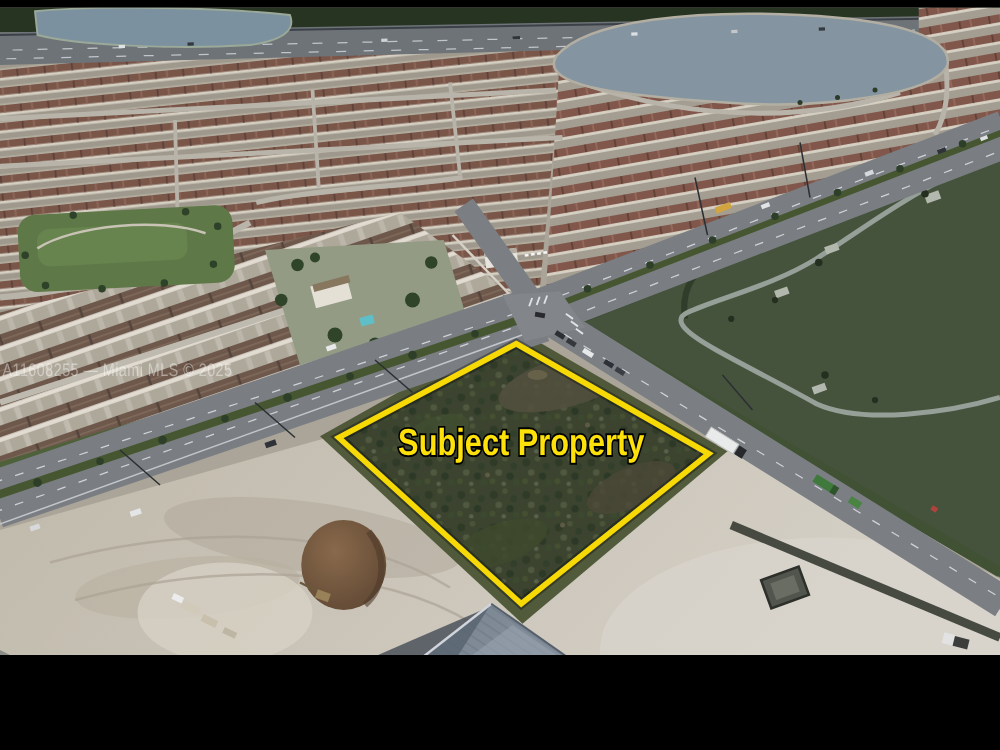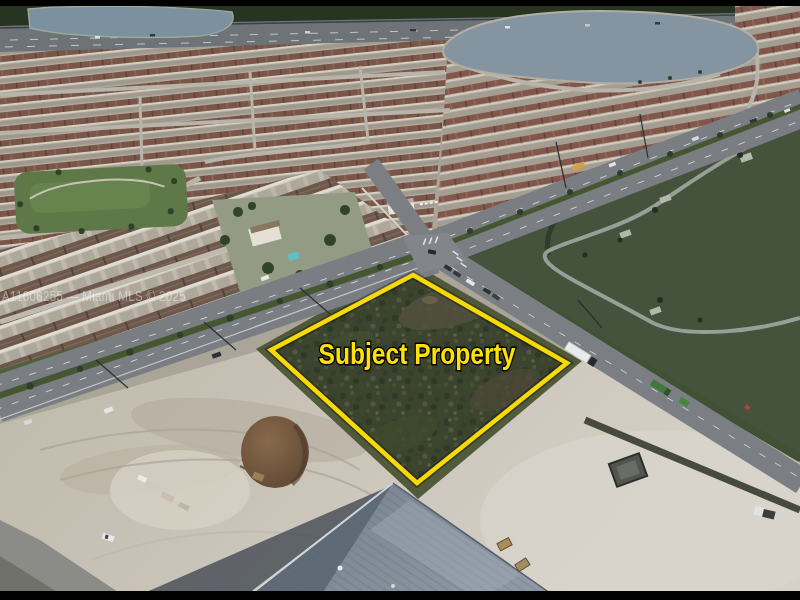--- a/index.html
+++ b/index.html
@@ -1,16 +1,16 @@
 <!DOCTYPE html>
 <html><head>
 <meta charset="utf-8">
 <style>
   html,body{margin:0;padding:0;background:#000;}
-  .stage{position:relative;width:800px;height:600px;background:#000;overflow:hidden;
+  .stage{position:relative;width:800px;height:524px;background:#000;overflow:hidden;
          font-family:"Liberation Sans",sans-serif;}
   .stage svg{position:absolute;left:0;top:0;display:block;}
 </style>
 </head>
 <body>
 
 <div class="stage">
 <svg width="800" height="600" viewBox="0 0 800 600" xmlns="http://www.w3.org/2000/svg">
   <defs>
     <pattern id="town" width="22" height="14" patternUnits="userSpaceOnUse" patternTransform="rotate(-6)">

